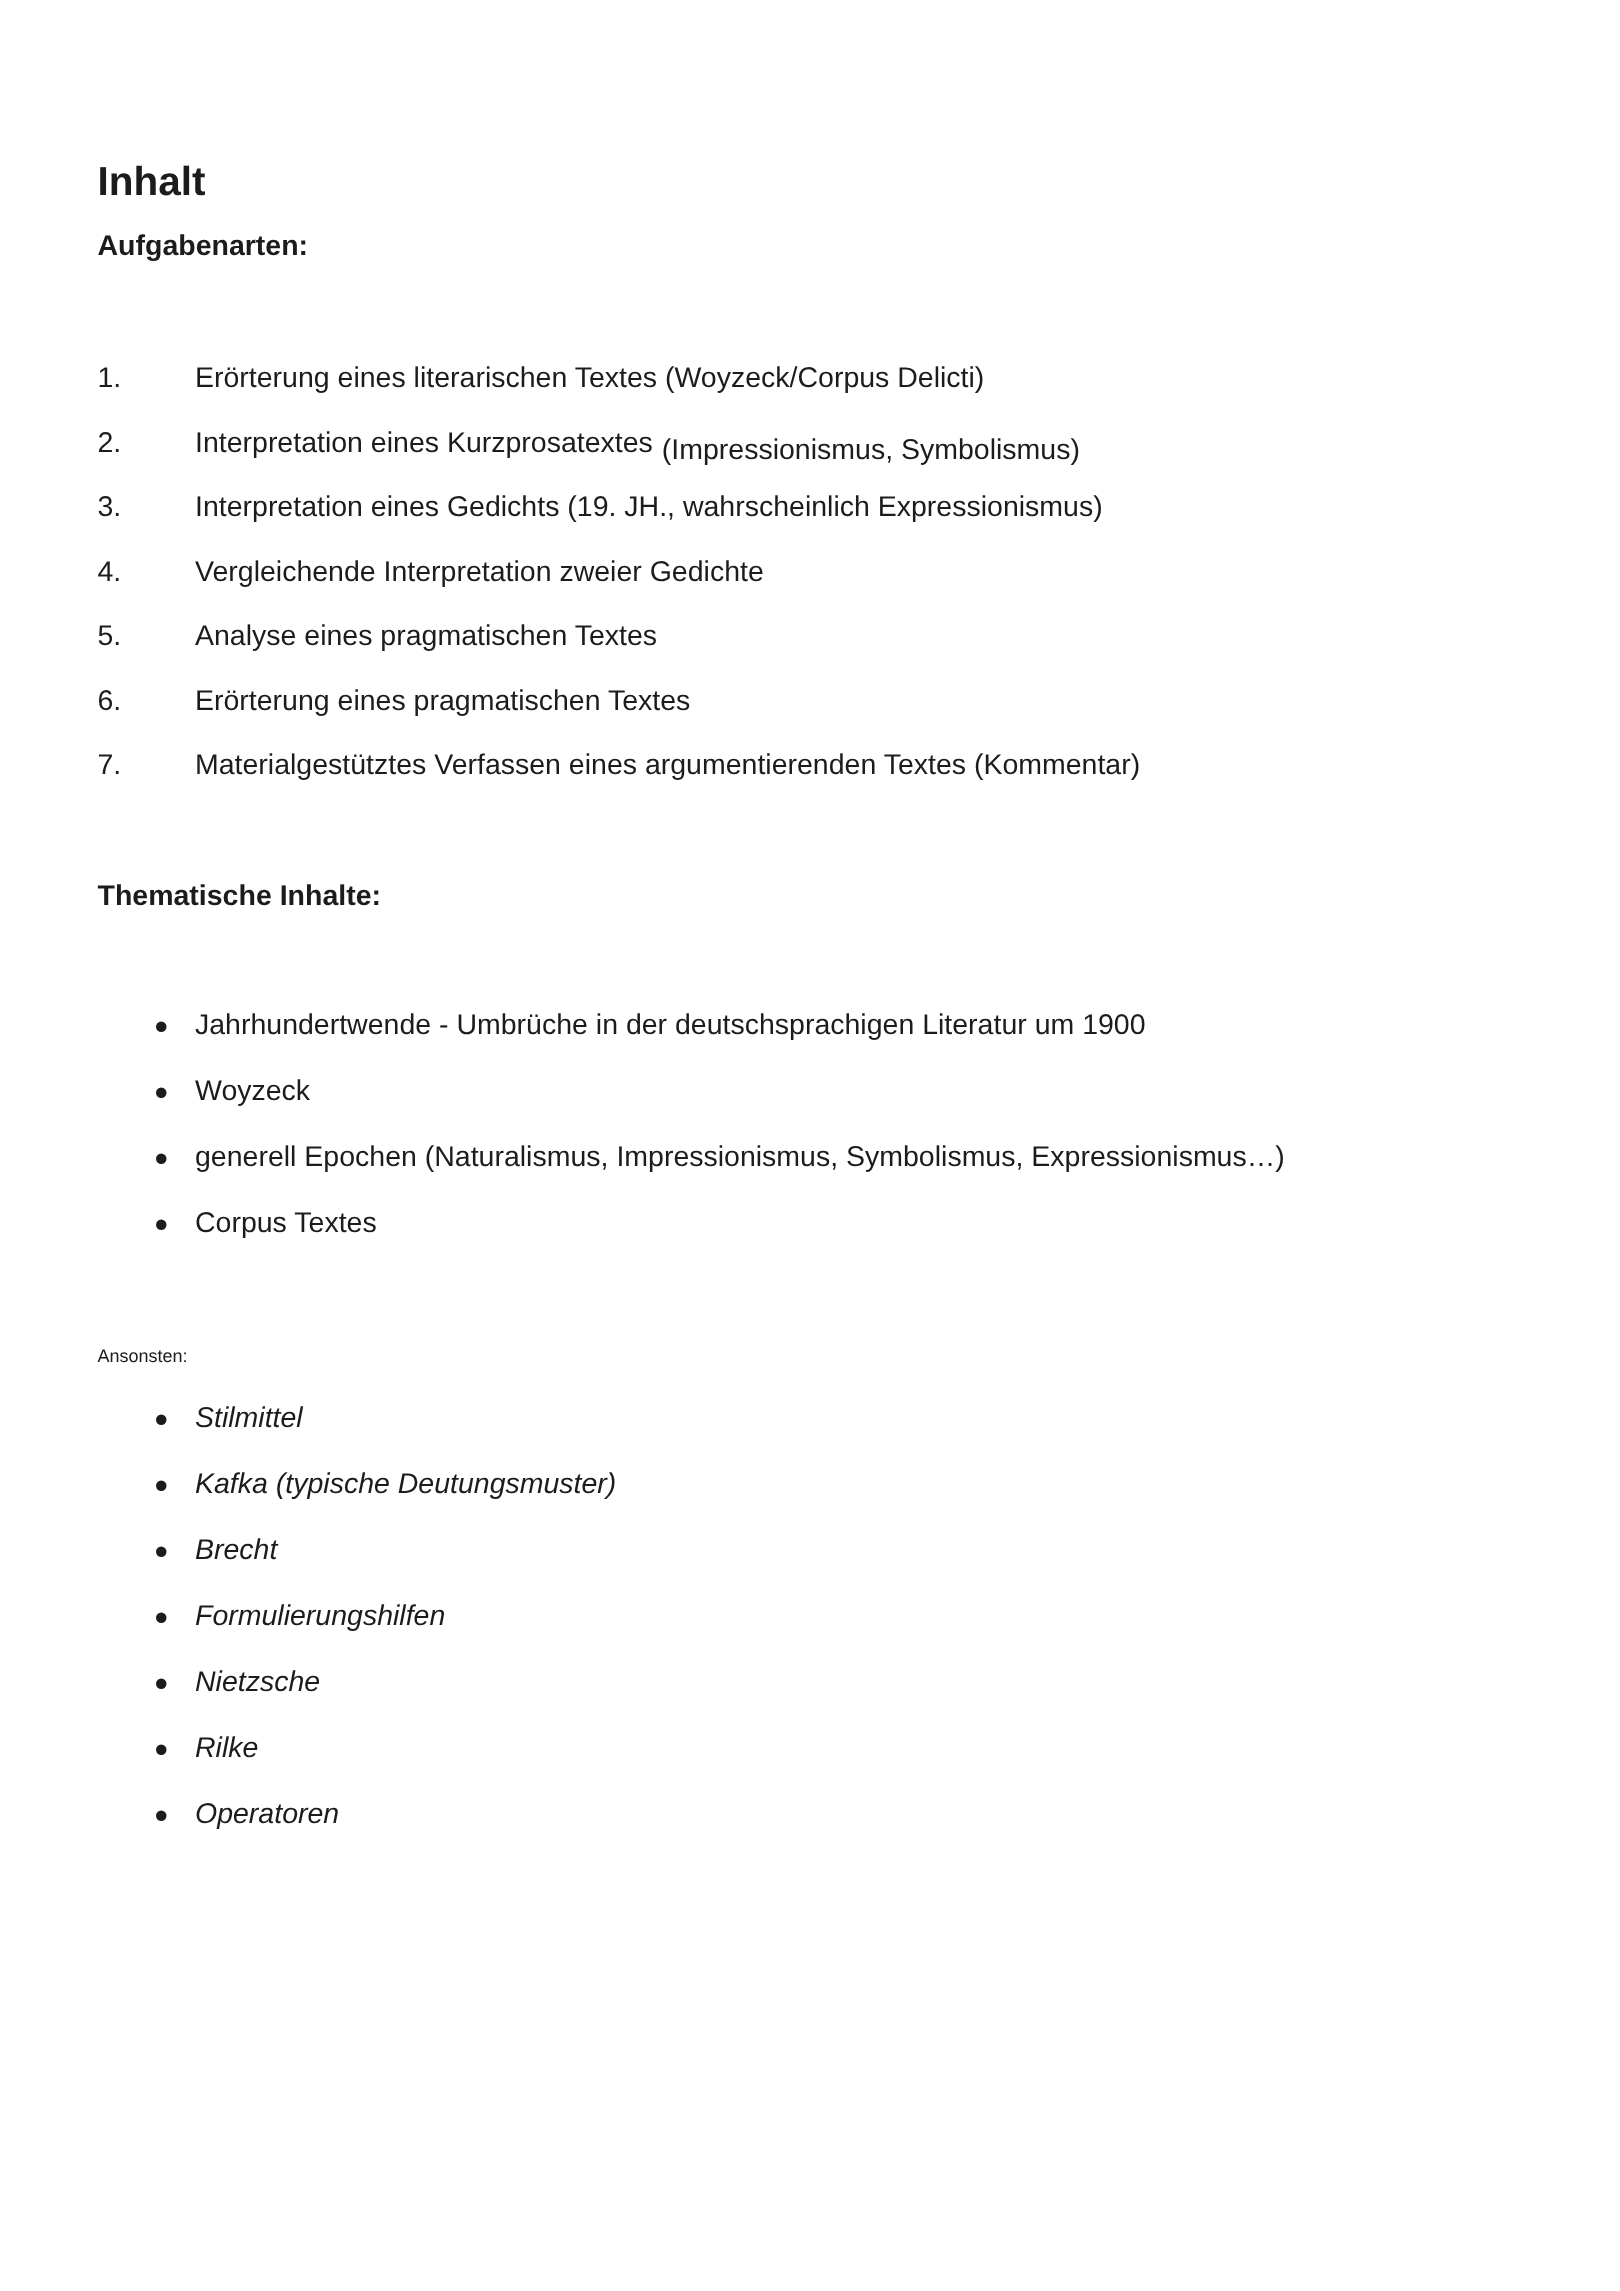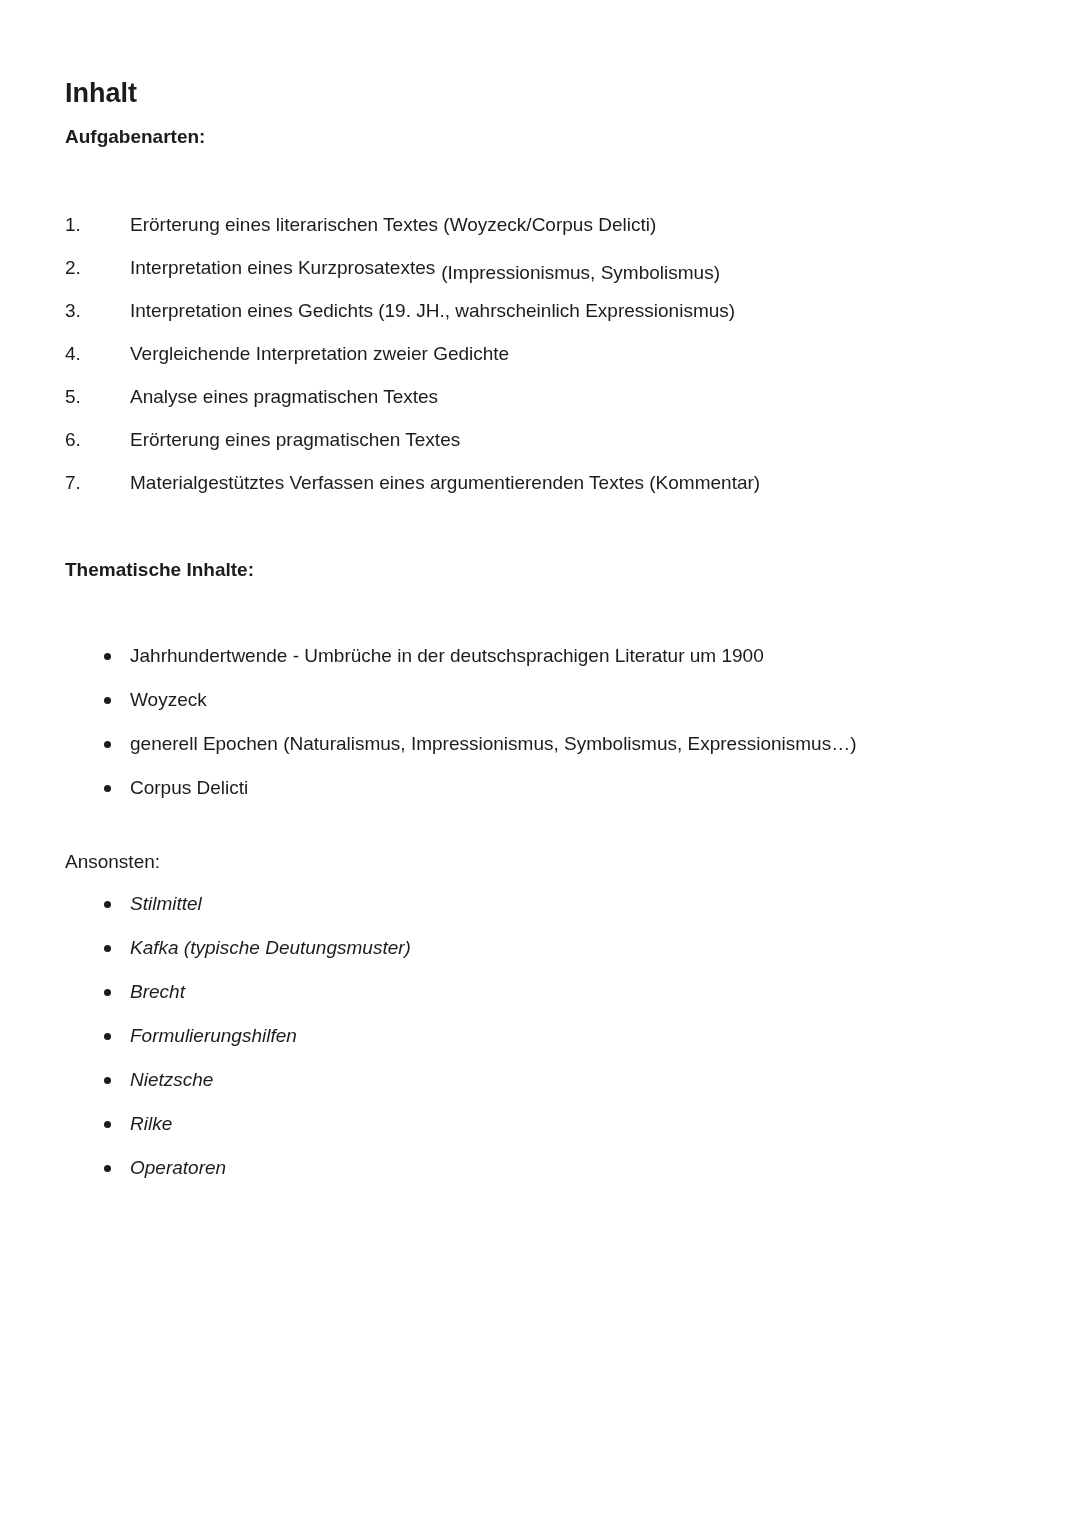--- a/index.html
+++ b/index.html
@@ -8,39 +8,39 @@
     background: #ffffff;
   }
   body {
     width: 1080px;
     height: 1527px;
     overflow: hidden;
     font-family: "Liberation Sans", sans-serif;
     color: #1c1c1c;
   }
   .doc {
-    padding: 78px 60px 0 65px;
+    padding: 106px 60px 0 65px;
   }
   .title {
     font-size: 27px;
     font-weight: bold;
     line-height: 1.15;
     margin: 0;
   }
   .subheading {
     font-size: 19px;
     font-weight: bold;
     line-height: 24px;
     margin: 16px 0 0 0;
   }
   .plain-heading {
-    font-size: 19px;
+    font-size: 12px;
     font-weight: normal;
     line-height: 24px;
-    margin: 50px 0 0 0;
+    margin: 64px 0 0 0;
   }
   .num-list {
     margin-top: 64px;
   }
   .num-row {
     display: flex;
     line-height: 24px;
     font-size: 19px;
     margin-bottom: 19px;
   }
@@ -132,21 +132,21 @@
     <div class="b-row">
       <span class="dot"></span>
       <span class="txt">Woyzeck</span>
     </div>
     <div class="b-row">
       <span class="dot"></span>
       <span class="txt">generell Epochen (Naturalismus, Impressionismus, Symbolismus, Expressionismus…)</span>
     </div>
     <div class="b-row">
       <span class="dot"></span>
-      <span class="txt">Corpus Delicti</span>
+      <span class="txt">Corpus Textes</span>
     </div>
   </div>
 
   <h2 class="plain-heading">Ansonsten:</h2>
 
   <div class="bullet-list tight">
     <div class="b-row">
       <span class="dot"></span>
       <span class="txt">Stilmittel</span>
     </div>

